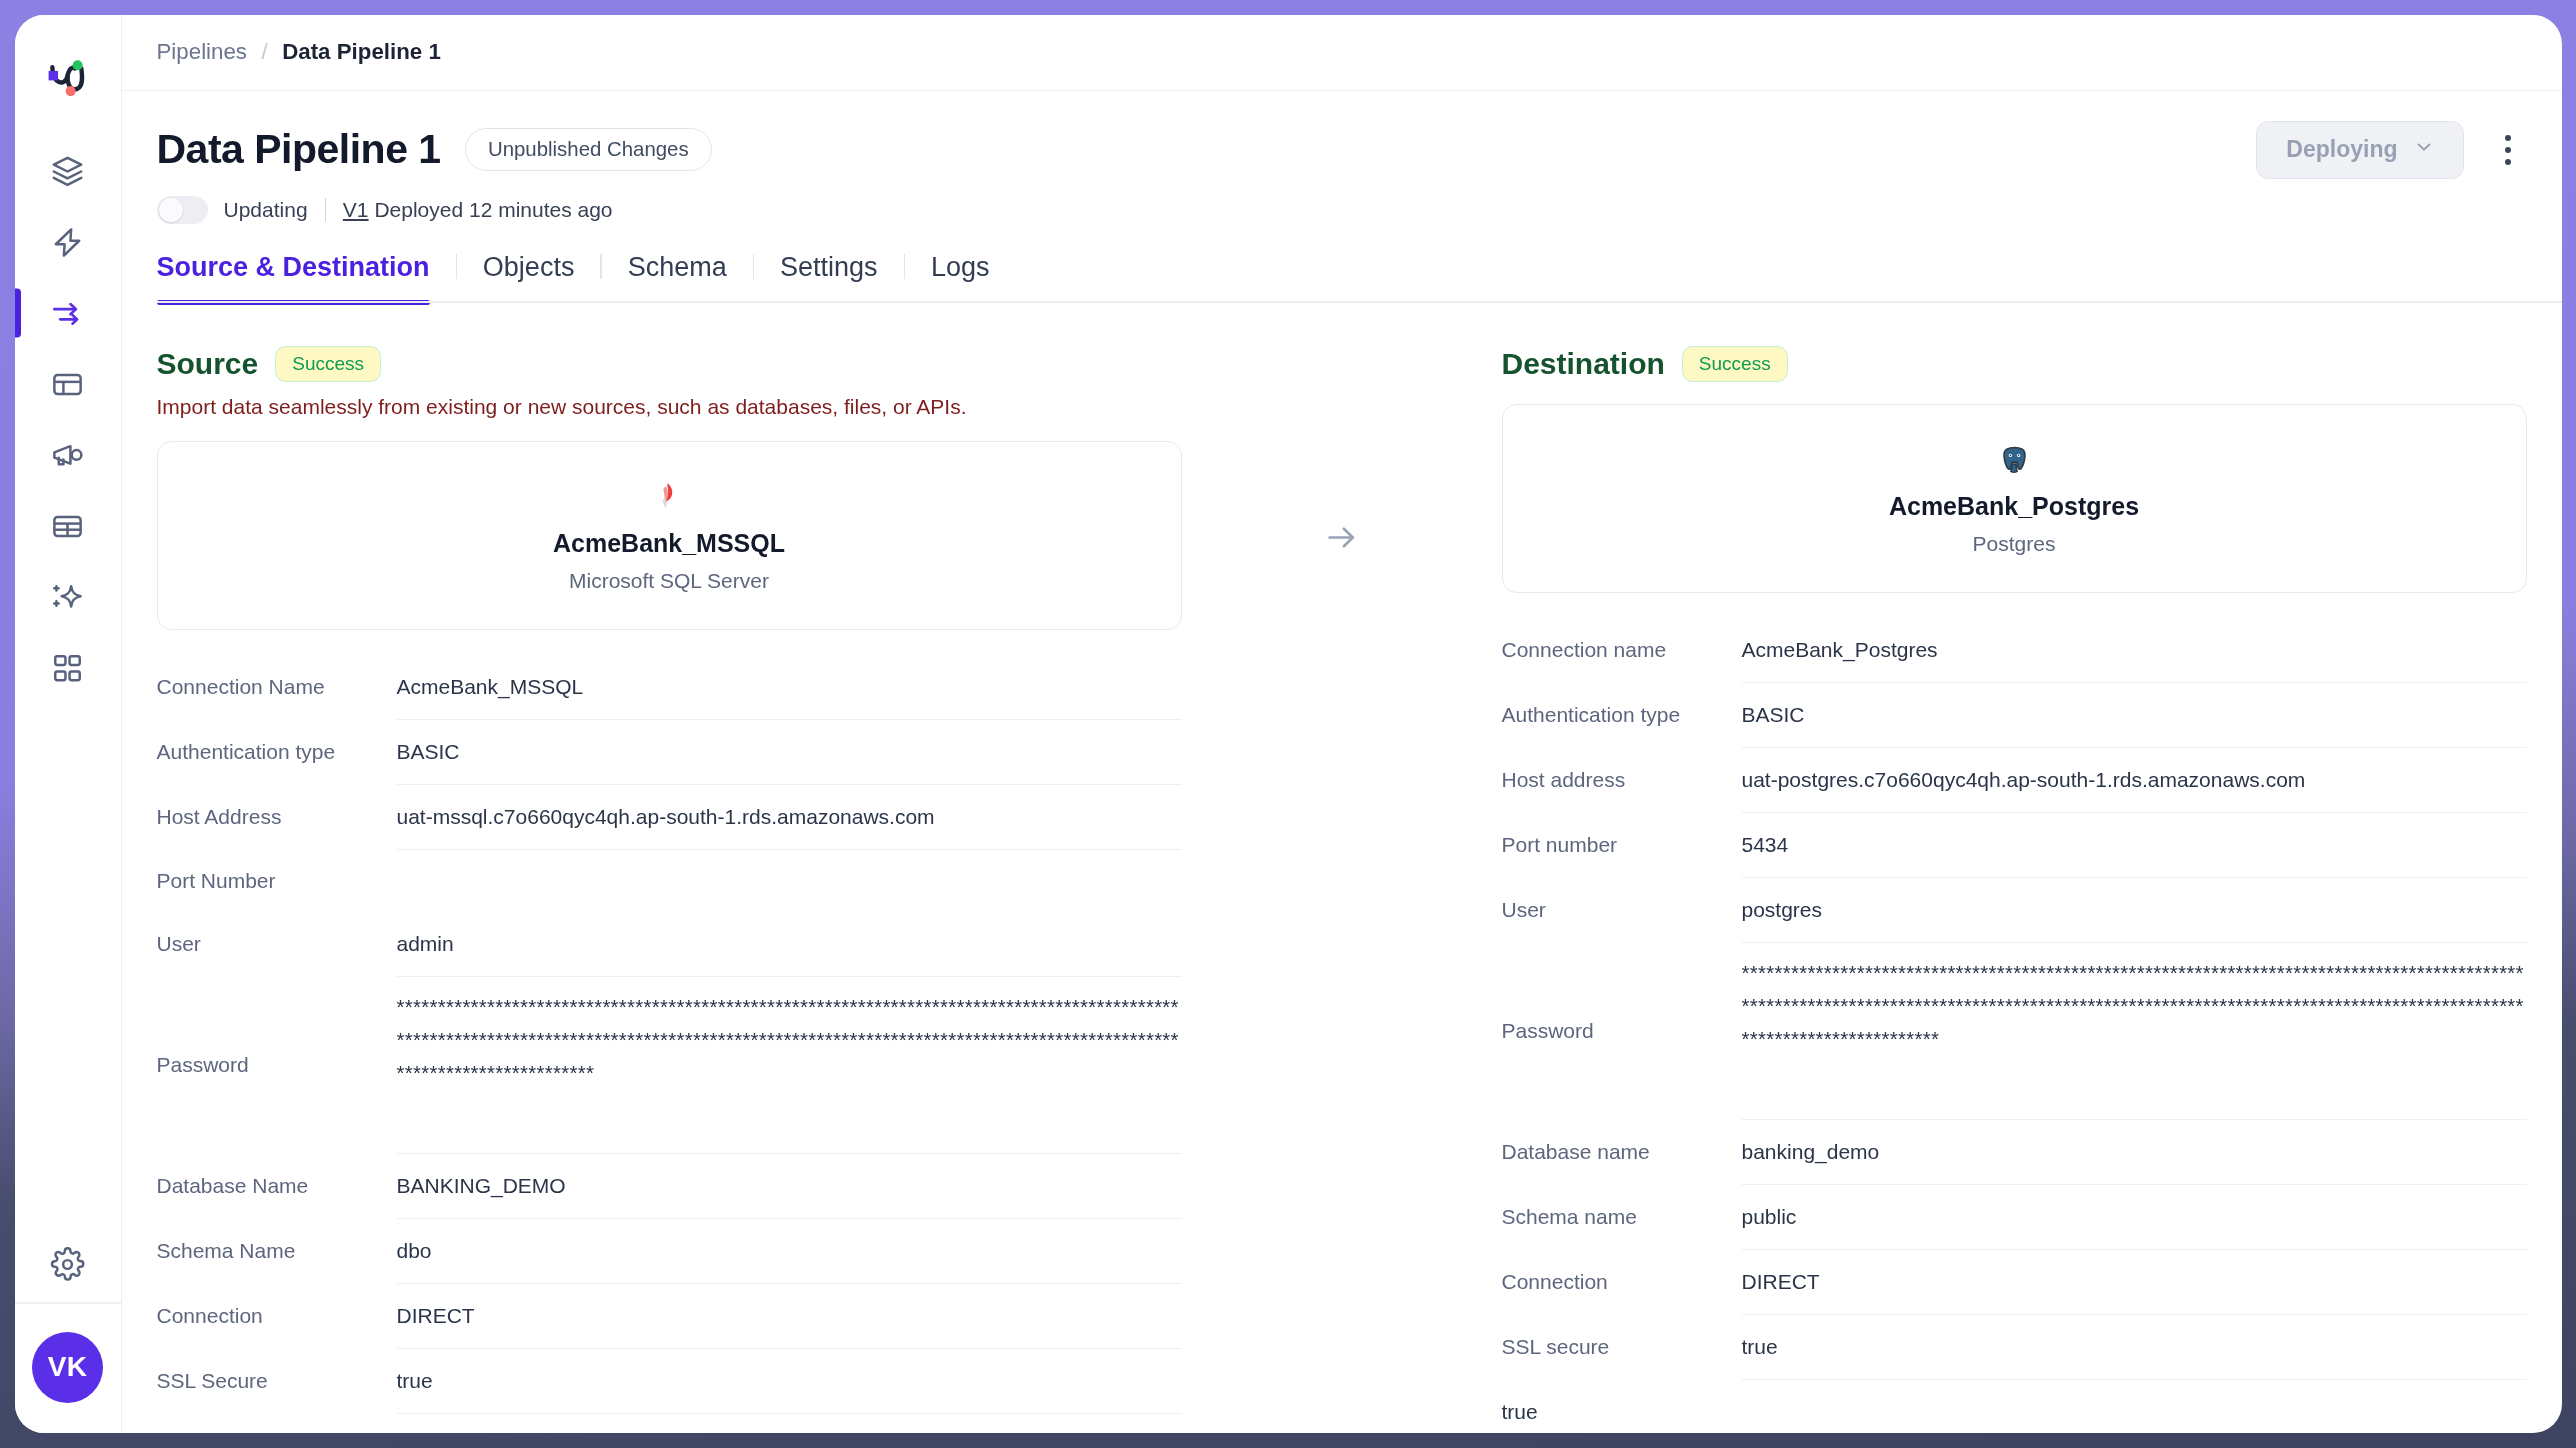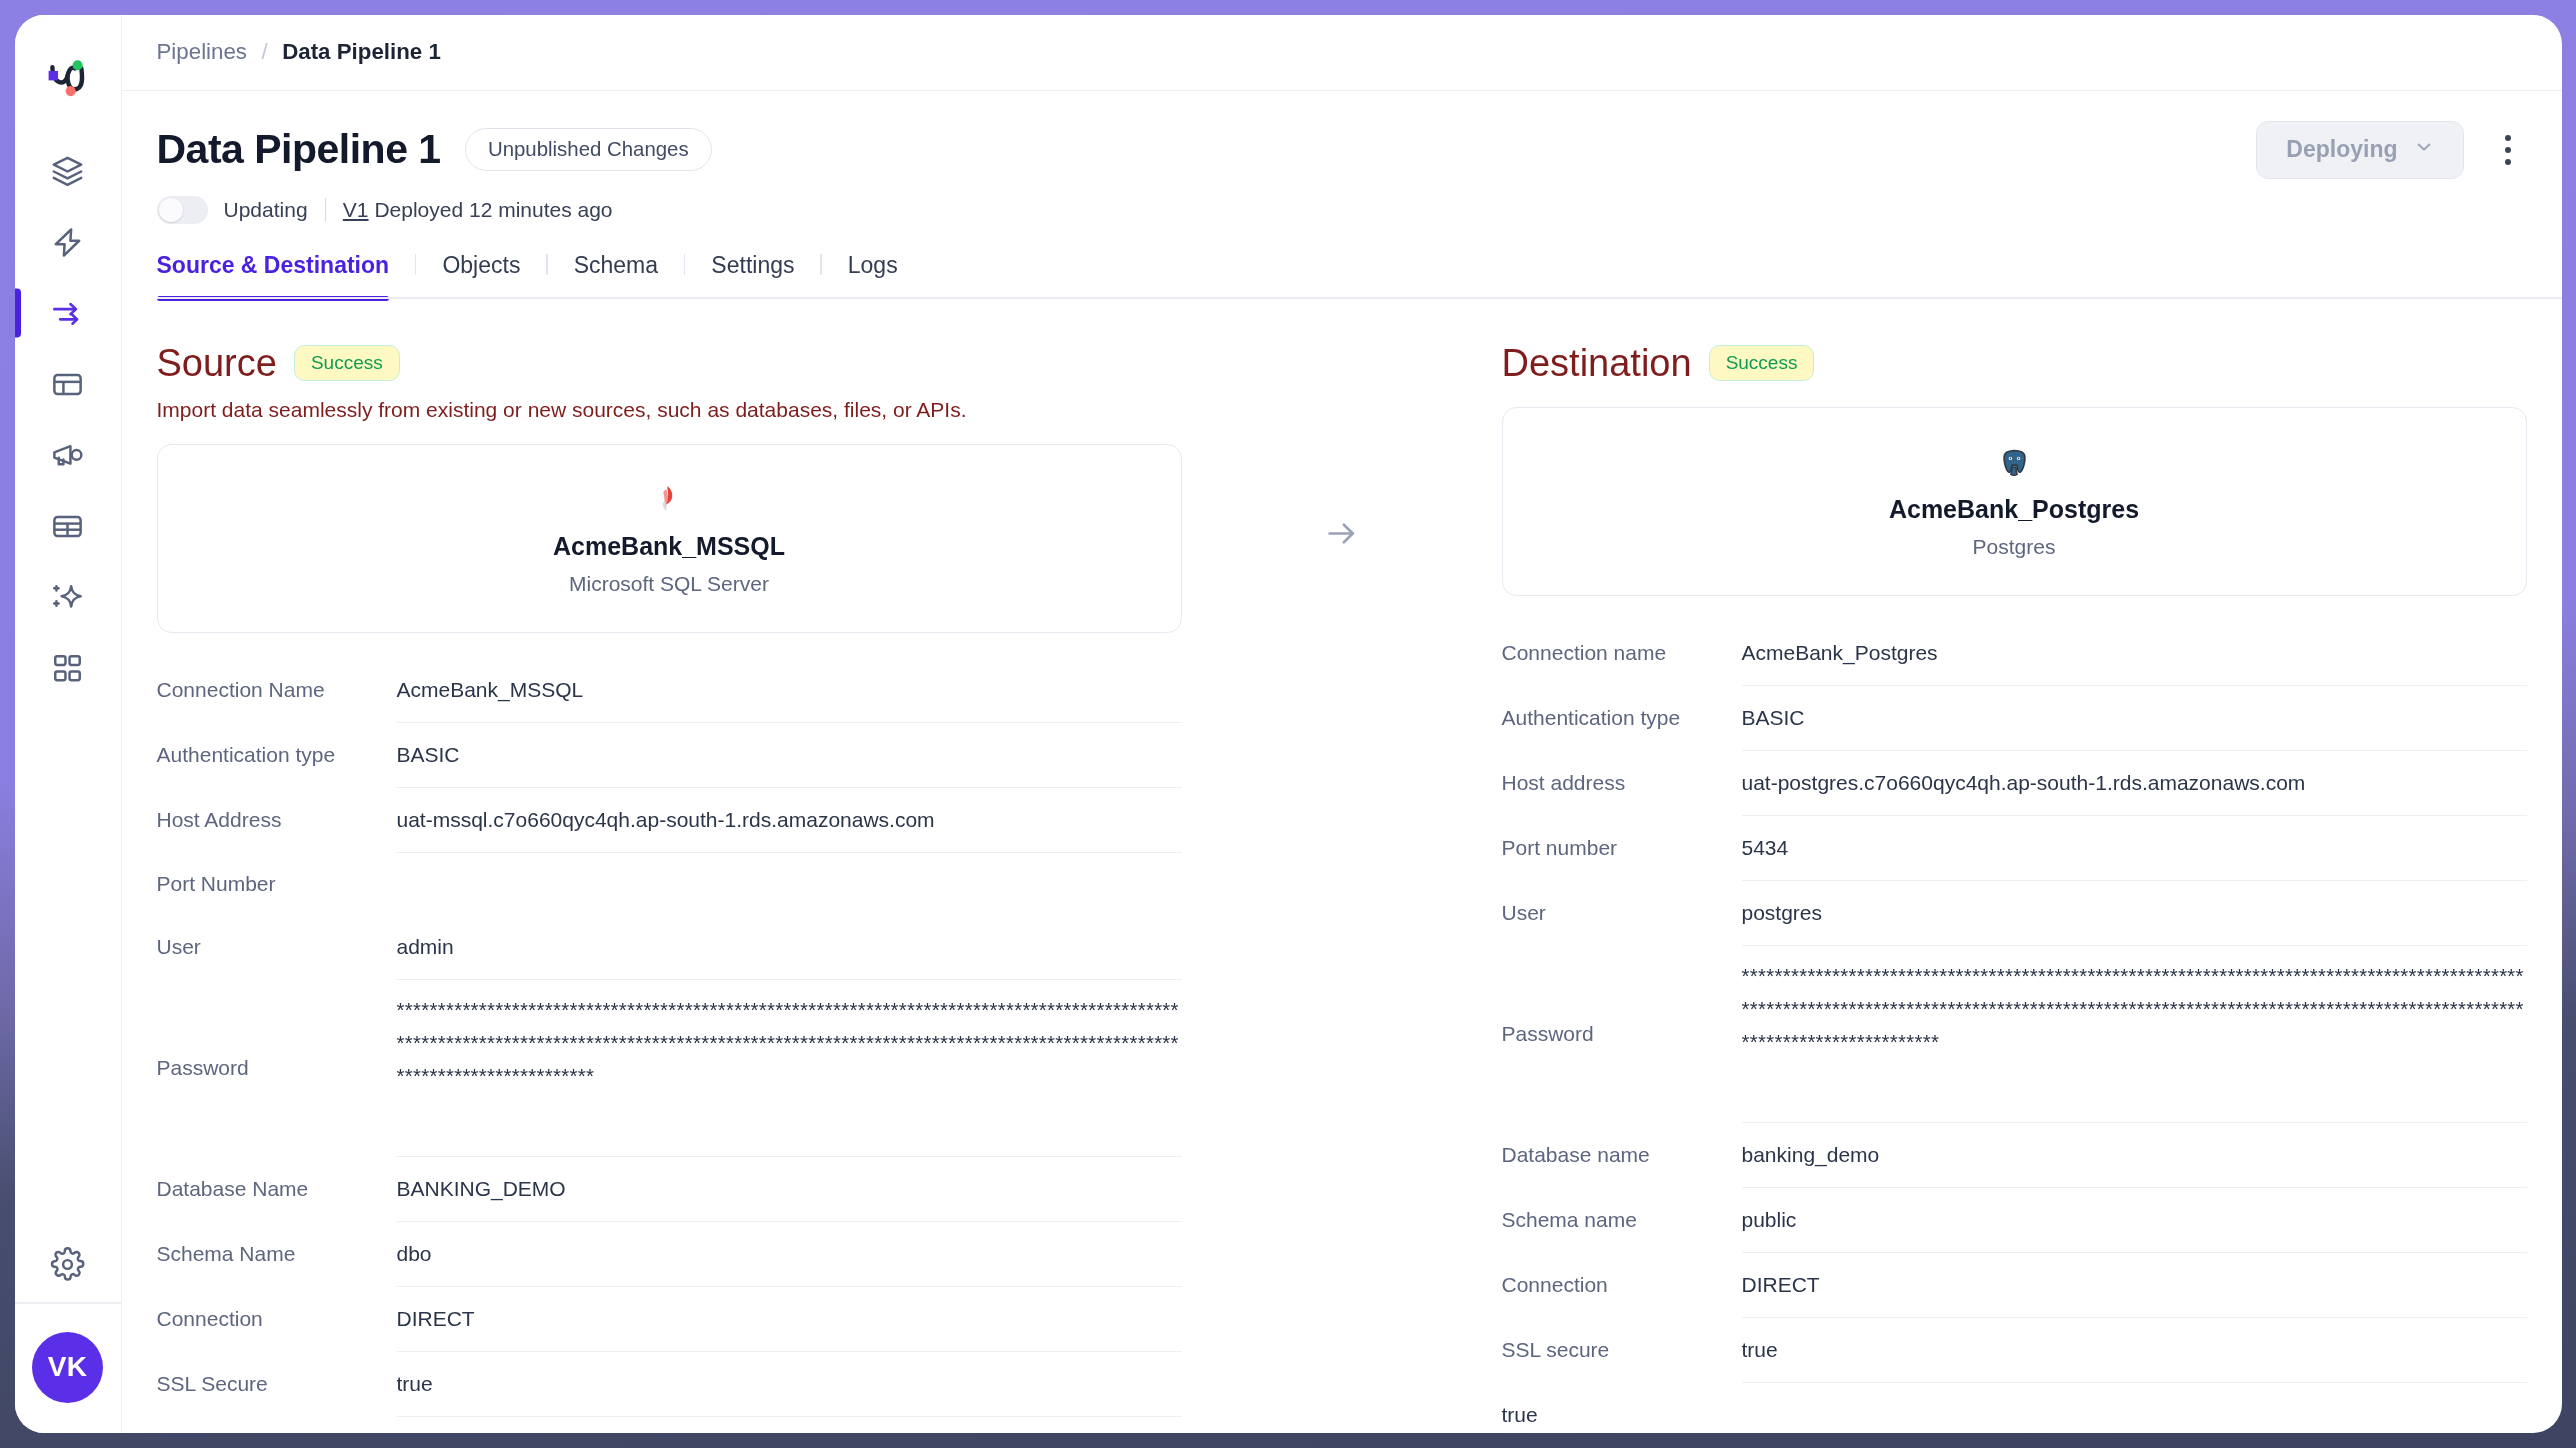--- a/index.html
+++ b/index.html
@@ -161,21 +161,21 @@
   .meta-link { text-decoration: underline; cursor: pointer; color: #374055; }
 
   
   #tabs {
     margin-top: 28px;
     padding: 0 35px;
     display: flex; align-items: stretch;
     position: relative;
   }
   .tab {
-    font-size: 23px;
+    font-size: 27px;
     color: #333c52;
     padding: 0 26px 20px 26px;
     cursor: pointer;
     position: relative;
     white-space: nowrap;
   }
   .tab:first-child { padding-left: 0; }
   .tab.active { color: #4b21e0; font-weight: 700; }
   .tab.active::after {
     content:"";
@@ -200,21 +200,21 @@
   .col-gap { flex: 1; position: relative; }
   .arrow-mid {
     position: absolute;
     left: 50%; top: 216px;
     transform: translateX(-50%);
     color: #9aa2b5;
   }
   .arrow-mid svg { width: 37px; height: 37px; display:block; }
 
   .sec-head { display: flex; align-items: center; }
-  .sec-title { font-size: 38px; font-weight: 400; color: #7f1d1d; }
+  .sec-title { font-size: 30px; font-weight: 700; color: #14532d; }
   .pill-success {
     margin-left: 17px;
     background: #fef9c3;
     border: 1.3px solid #c5edd6;
     border-radius: 10.5px;
     color: #0f9b52;
     font-size: 19px;
     padding: 6px 16px;
     white-space: nowrap;
   }

